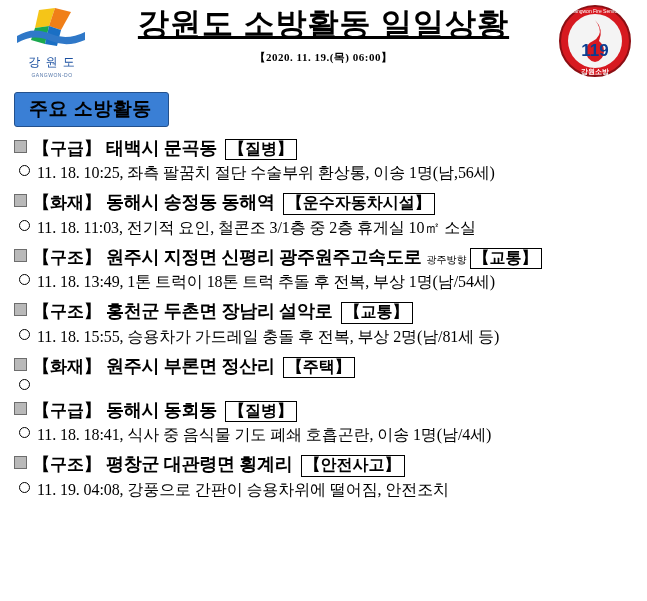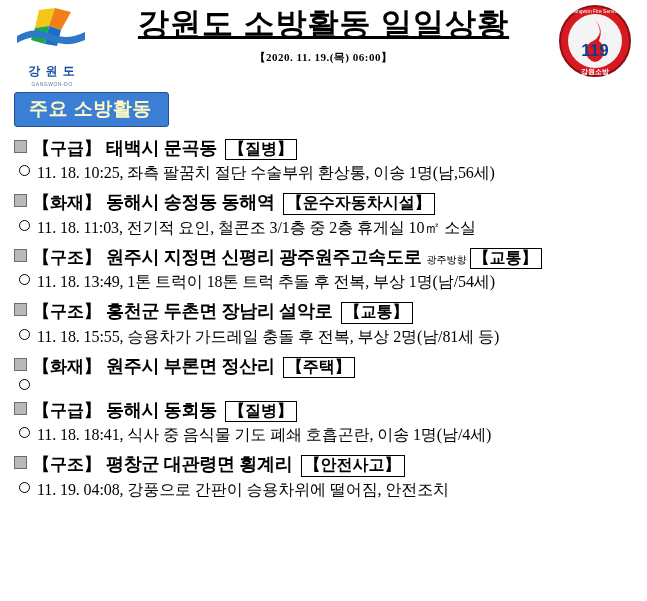--- a/index.html
+++ b/index.html
@@ -40,24 +40,24 @@
   }
   .logo-left .mark {
     width: 86px;
     height: 44px;
     position: relative;
   }
   .logo-left .mark svg { display:block; }
   .logo-left .caption {
     font-family: "Liberation Sans", sans-serif;
     font-size: 12px;
-    font-weight: bold;
+    font-weight: normal;
     color: #1a4fa0;
     letter-spacing: 1px;
-    margin-top: 13px;
+    margin-top: 4px;
   }
   .logo-left .caption-sub {
     font-family: "Liberation Sans", sans-serif;
     font-size: 5px;
     color: #5577aa;
     letter-spacing: 0.5px;
     margin-top: 1px;
   }
 
   .title-block {
@@ -103,21 +103,21 @@
     display: inline-block;
     background: #3a7fd5;
     border: 1px solid #23508c;
     border-radius: 3px;
     padding: 3px 16px 4px 14px;
   }
   .section-bar .txt {
     font-family: "Liberation Sans", sans-serif;
     font-size: 19px;
     font-weight: bold;
-    color: #fef9c3;
+    color: #000000;
     letter-spacing: 0.5px;
   }
 
   
   .entries {
     margin-top: 10px;
     padding: 0 10px 0 14px;
   }
   .entry { margin-bottom: 7px; }
 

